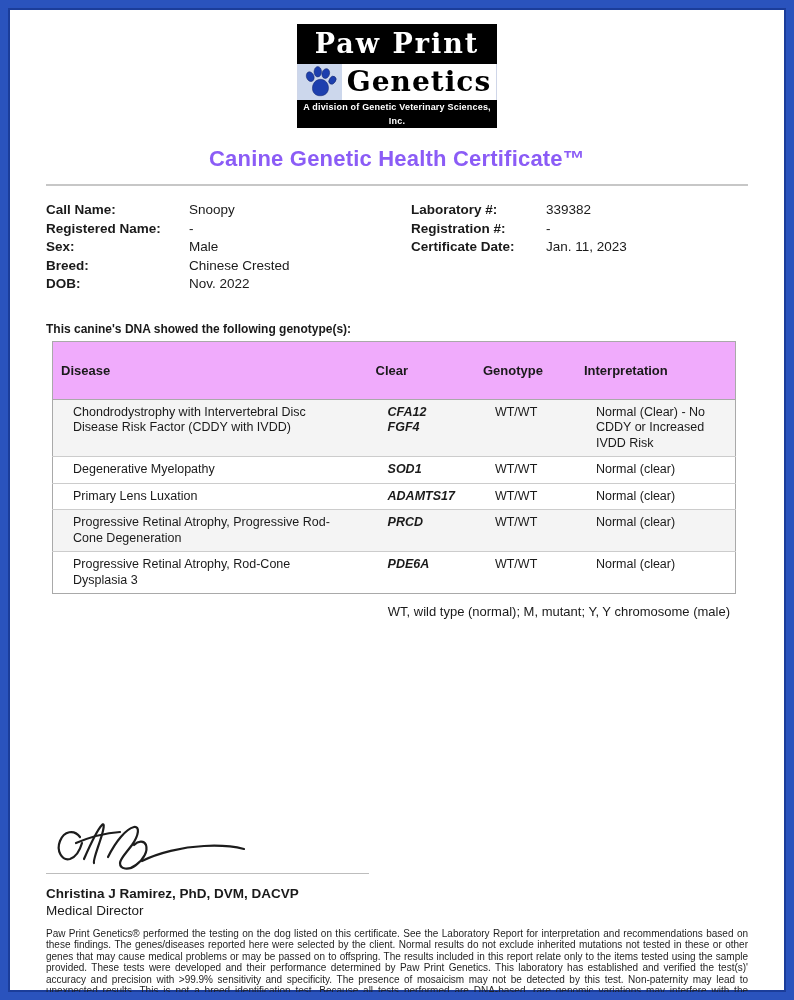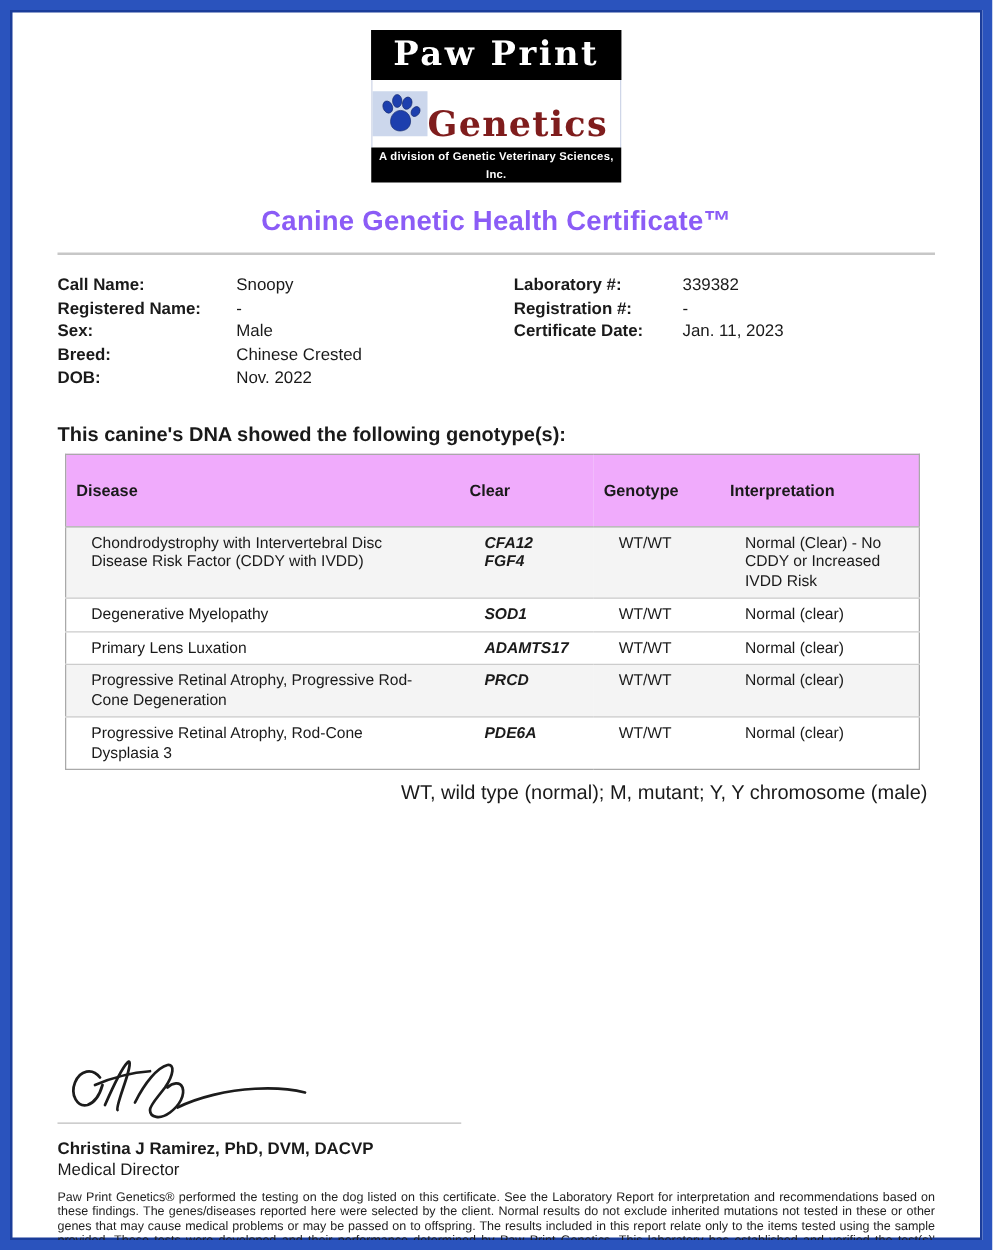--- a/index.html
+++ b/index.html
@@ -23,22 +23,22 @@
     font-size:27px;line-height:38px;letter-spacing:2px;
     border:1px solid #000;
   }
   .logo-mid{display:flex;align-items:center;background:#fff;border-left:1px solid #cfd6e8;border-right:1px solid #cfd6e8;}
   .paw-box{
     width:44px;height:36px;display:flex;align-items:center;justify-content:center;
     background:#ccd7ec;flex:0 0 auto;
   }
   .logo-genetics{
     font-family:"DejaVu Serif", serif;font-weight:bold;
-    color:#7f1d1d;font-size:28px;line-height:36px;letter-spacing:1px;
-    flex:1;text-align:left;margin-top:18px;
+    color:#000000;font-size:28px;line-height:36px;letter-spacing:1px;
+    flex:1;text-align:center;
   }
   .logo-tag{
     background:#000;color:#fff;text-align:center;
     font-size:9px;line-height:14px;font-weight:bold;letter-spacing:0.2px;
   }
   
   .title{
     margin:18px 0 0 0;text-align:center;
     font-size:22px;font-weight:bold;color:#8b5cf6;letter-spacing:0.2px;
   }
@@ -46,36 +46,36 @@
   
   .info{display:flex;margin-top:15px;font-size:13.5px;}
   .info-col{display:flex;flex-direction:column;row-gap:0;}
   .info-col.left{width:52%;}
   .info-col.right{width:48%;}
   .info-row{display:flex;line-height:18.5px;}
   .info-row .lbl{font-weight:bold;width:143px;flex:0 0 auto;}
   .info-col.right .info-row .lbl{width:135px;}
   .info-row .val{flex:1;}
   
-  .section-heading{margin-top:28px;font-size:16px;font-weight:bold;}
+  .section-heading{margin-top:28px;font-size:12px;font-weight:bold;}
   table.results{
     border-collapse:collapse;width:684px;margin:5px 0 0 6px;
     border:1px solid #a9a9a9;font-size:12.5px;
   }
   table.results th{
     background:#f0abfc;text-align:left;font-size:13px;font-weight:bold;
     padding:21px 8px;border-bottom:1px solid #a9a9a9;
   }
   table.results td{
     padding:5px 20px;vertical-align:top;border-top:1px solid #cccccc;
     line-height:15.5px;
   }
   table.results tr.shaded td{background:#f4f4f4;}
   table.results td.gene{font-style:italic;font-weight:bold;}
-  .legend{margin-top:10px;text-align:right;font-size:16px;margin-right:6px;}
+  .legend{margin-top:10px;text-align:right;font-size:13px;margin-right:18px;}
   
   .sig-area{display:flex;justify-content:space-between;margin-top:198px;}
   .sig-block{width:48%;position:relative;}
   .sig-block.right-block{width:46%;margin-right:10px;}
   .sig-draw{display:block;margin-bottom:-6px;}
   .sig-line{border-top:1px solid #bdbdbd;width:100%;}
   .sig-name{font-size:13.5px;font-weight:bold;margin-top:12px;}
   .sig-title{font-size:13.5px;margin-top:2px;}
   
   .disclaimer{

